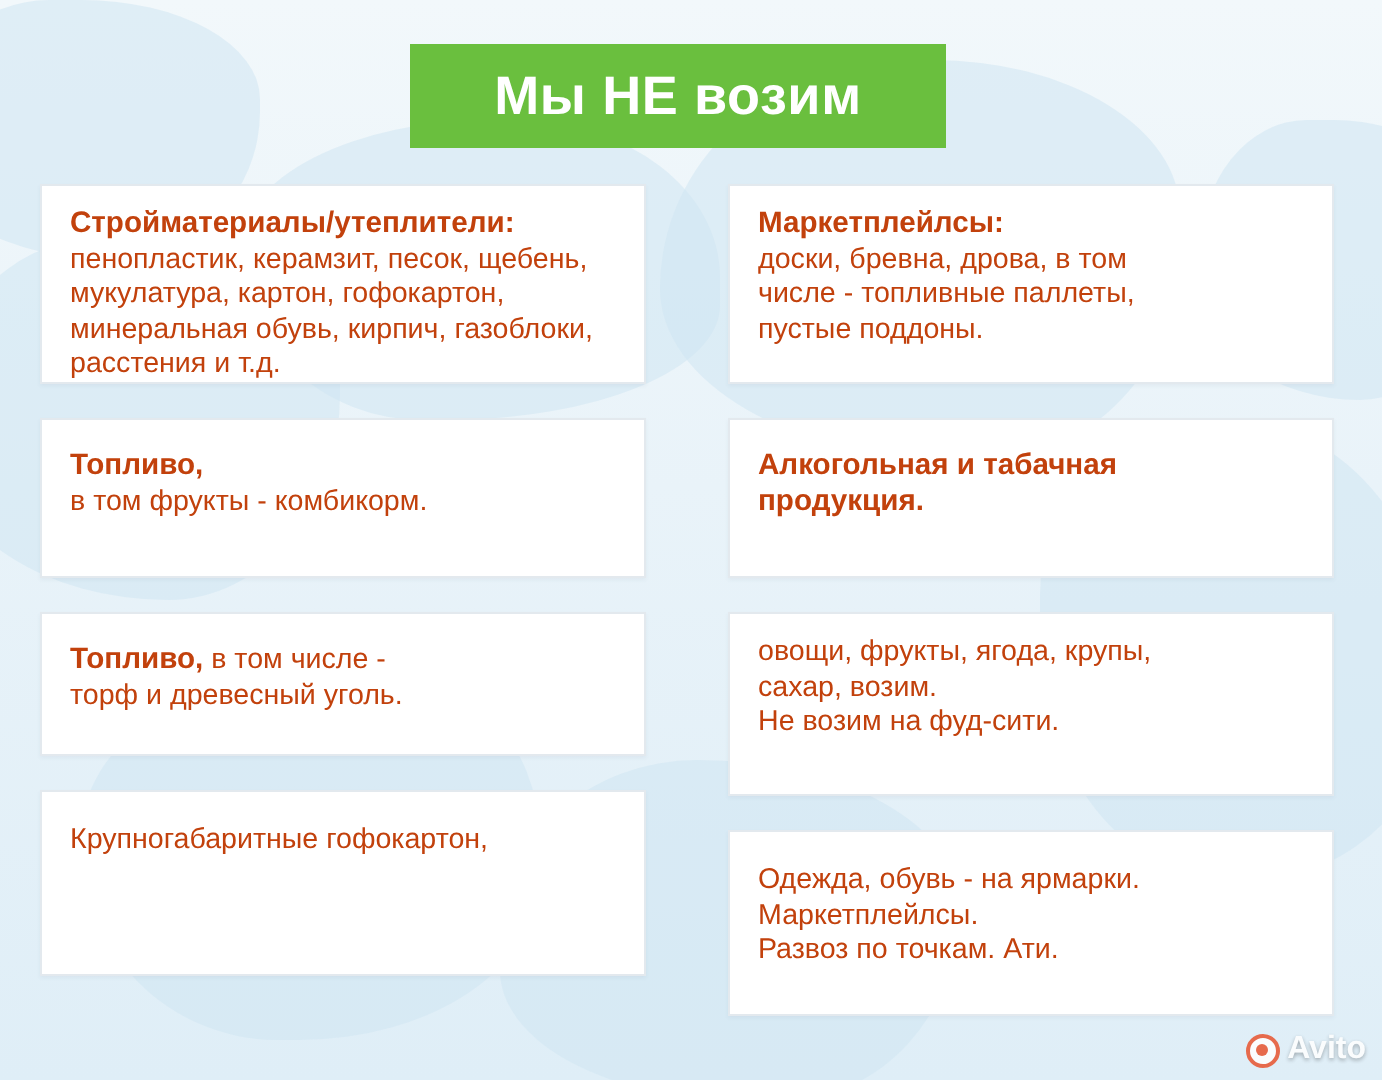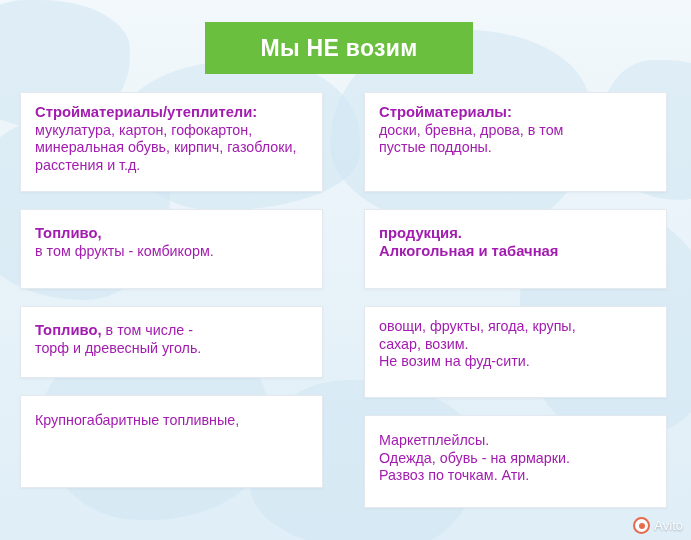--- a/index.html
+++ b/index.html
@@ -46,41 +46,41 @@
     top: 22px;
     width: 268px;
     height: 52px;
     background: #6abf3e;
     display: flex;
     align-items: center;
     justify-content: center;
   }
   #title-bar .title-text {
     color: #ffffff;
-    font-size: 23px;
+    font-size: 27px;
     font-weight: bold;
     letter-spacing: 0.3px;
     white-space: nowrap;
   }
 
   
   .column {
     position: absolute;
     width: 303px;
   }
   #col-left  { left: 20px;  top: 92px; }
   #col-right { left: 364px; top: 92px; }
 
   .card {
     background: #ffffff;
     border: 1px solid #e3e9ee;
     box-shadow: 0 1px 2px rgba(60,80,100,0.06);
     box-sizing: border-box;
     padding: 11px 14px 11px 14px;
-    color: #a21caf;
+    color: #c2410c;
     font-size: 14.3px;
     line-height: 17.5px;
   }
 
   .card .strong {
     font-weight: bold;
   }
   .card p {
     margin: 0;
   }
@@ -136,22 +136,22 @@
   }
   #watermark .wm-circle span {
     display: block;
     width: 6px;
     height: 6px;
     border-radius: 50%;
     background: #e8542f;
   }
   #watermark .wm-text {
     color: #ffffff;
-    font-size: 13px;
-    font-weight: normal;
+    font-size: 16px;
+    font-weight: bold;
     text-shadow: 0 1px 2px rgba(0,0,0,0.35);
   }
 </style>
 </head>
 <body>
 
 <div id="poster">
 
   <div class="map-blob blob7"></div>
   <div class="map-blob blob1"></div>
@@ -163,65 +163,67 @@
   <div class="map-blob blob6"></div>
 
   <div id="title-bar">
     <span class="title-text">Мы НЕ возим</span>
   </div>
 
   <div class="column" id="col-left">
 
     <div class="card" id="card-build">
       <p class="line strong">Стройматериалы/утеплители:</p>
+      <p class="line">пенопластик, керамзит, песок, щебень,</p>
       <p class="line">мукулатура, картон, гофокартон,</p>
       <p class="line">минеральная обувь, кирпич, газоблоки,</p>
       <p class="line">расстения и т.д.</p>
     </div>
 
     <div class="card" id="card-animals">
       <p class="line strong">Топливо,</p>
       <p class="line">в том фрукты - комбикорм.</p>
     </div>
 
     <div class="card" id="card-fuel">
       <p class="line">
         <span class="strong">Топливо,</span><span> в том числе -</span>
       </p>
       <p class="line">торф и древесный уголь.</p>
     </div>
 
     <div class="card" id="card-oversize">
-      <p class="line">Крупногабаритные топливные,</p>
+      <p class="line">Крупногабаритные гофокартон,</p>
     </div>
 
   </div>
 
   <div class="column" id="col-right">
 
     <div class="card" id="card-timber">
-      <p class="line strong">Стройматериалы:</p>
+      <p class="line strong">Маркетплейлсы:</p>
       <p class="line">доски, бревна, дрова, в том</p>
+      <p class="line">числе - топливные паллеты,</p>
       <p class="line">пустые поддоны.</p>
     </div>
 
     <div class="card" id="card-alcohol">
+      <p class="line strong">Алкогольная и табачная</p>
       <p class="line strong">продукция.</p>
-      <p class="line strong">Алкогольная и табачная</p>
     </div>
 
     <div class="card" id="card-food">
       <p class="line">овощи, фрукты, ягода, крупы,</p>
       <p class="line">сахар, возим.</p>
       <p class="line">Не возим на фуд-сити.</p>
     </div>
 
     <div class="card" id="card-clothes">
+      <p class="line">Одежда, обувь - на ярмарки.</p>
       <p class="line">Маркетплейлсы.</p>
-      <p class="line">Одежда, обувь - на ярмарки.</p>
       <p class="line">Развоз по точкам. Ати.</p>
     </div>
 
   </div>
 
   <div id="watermark">
     <span class="wm-circle">
         <span></span>
       </span>
     <span class="wm-text">Avito</span>

